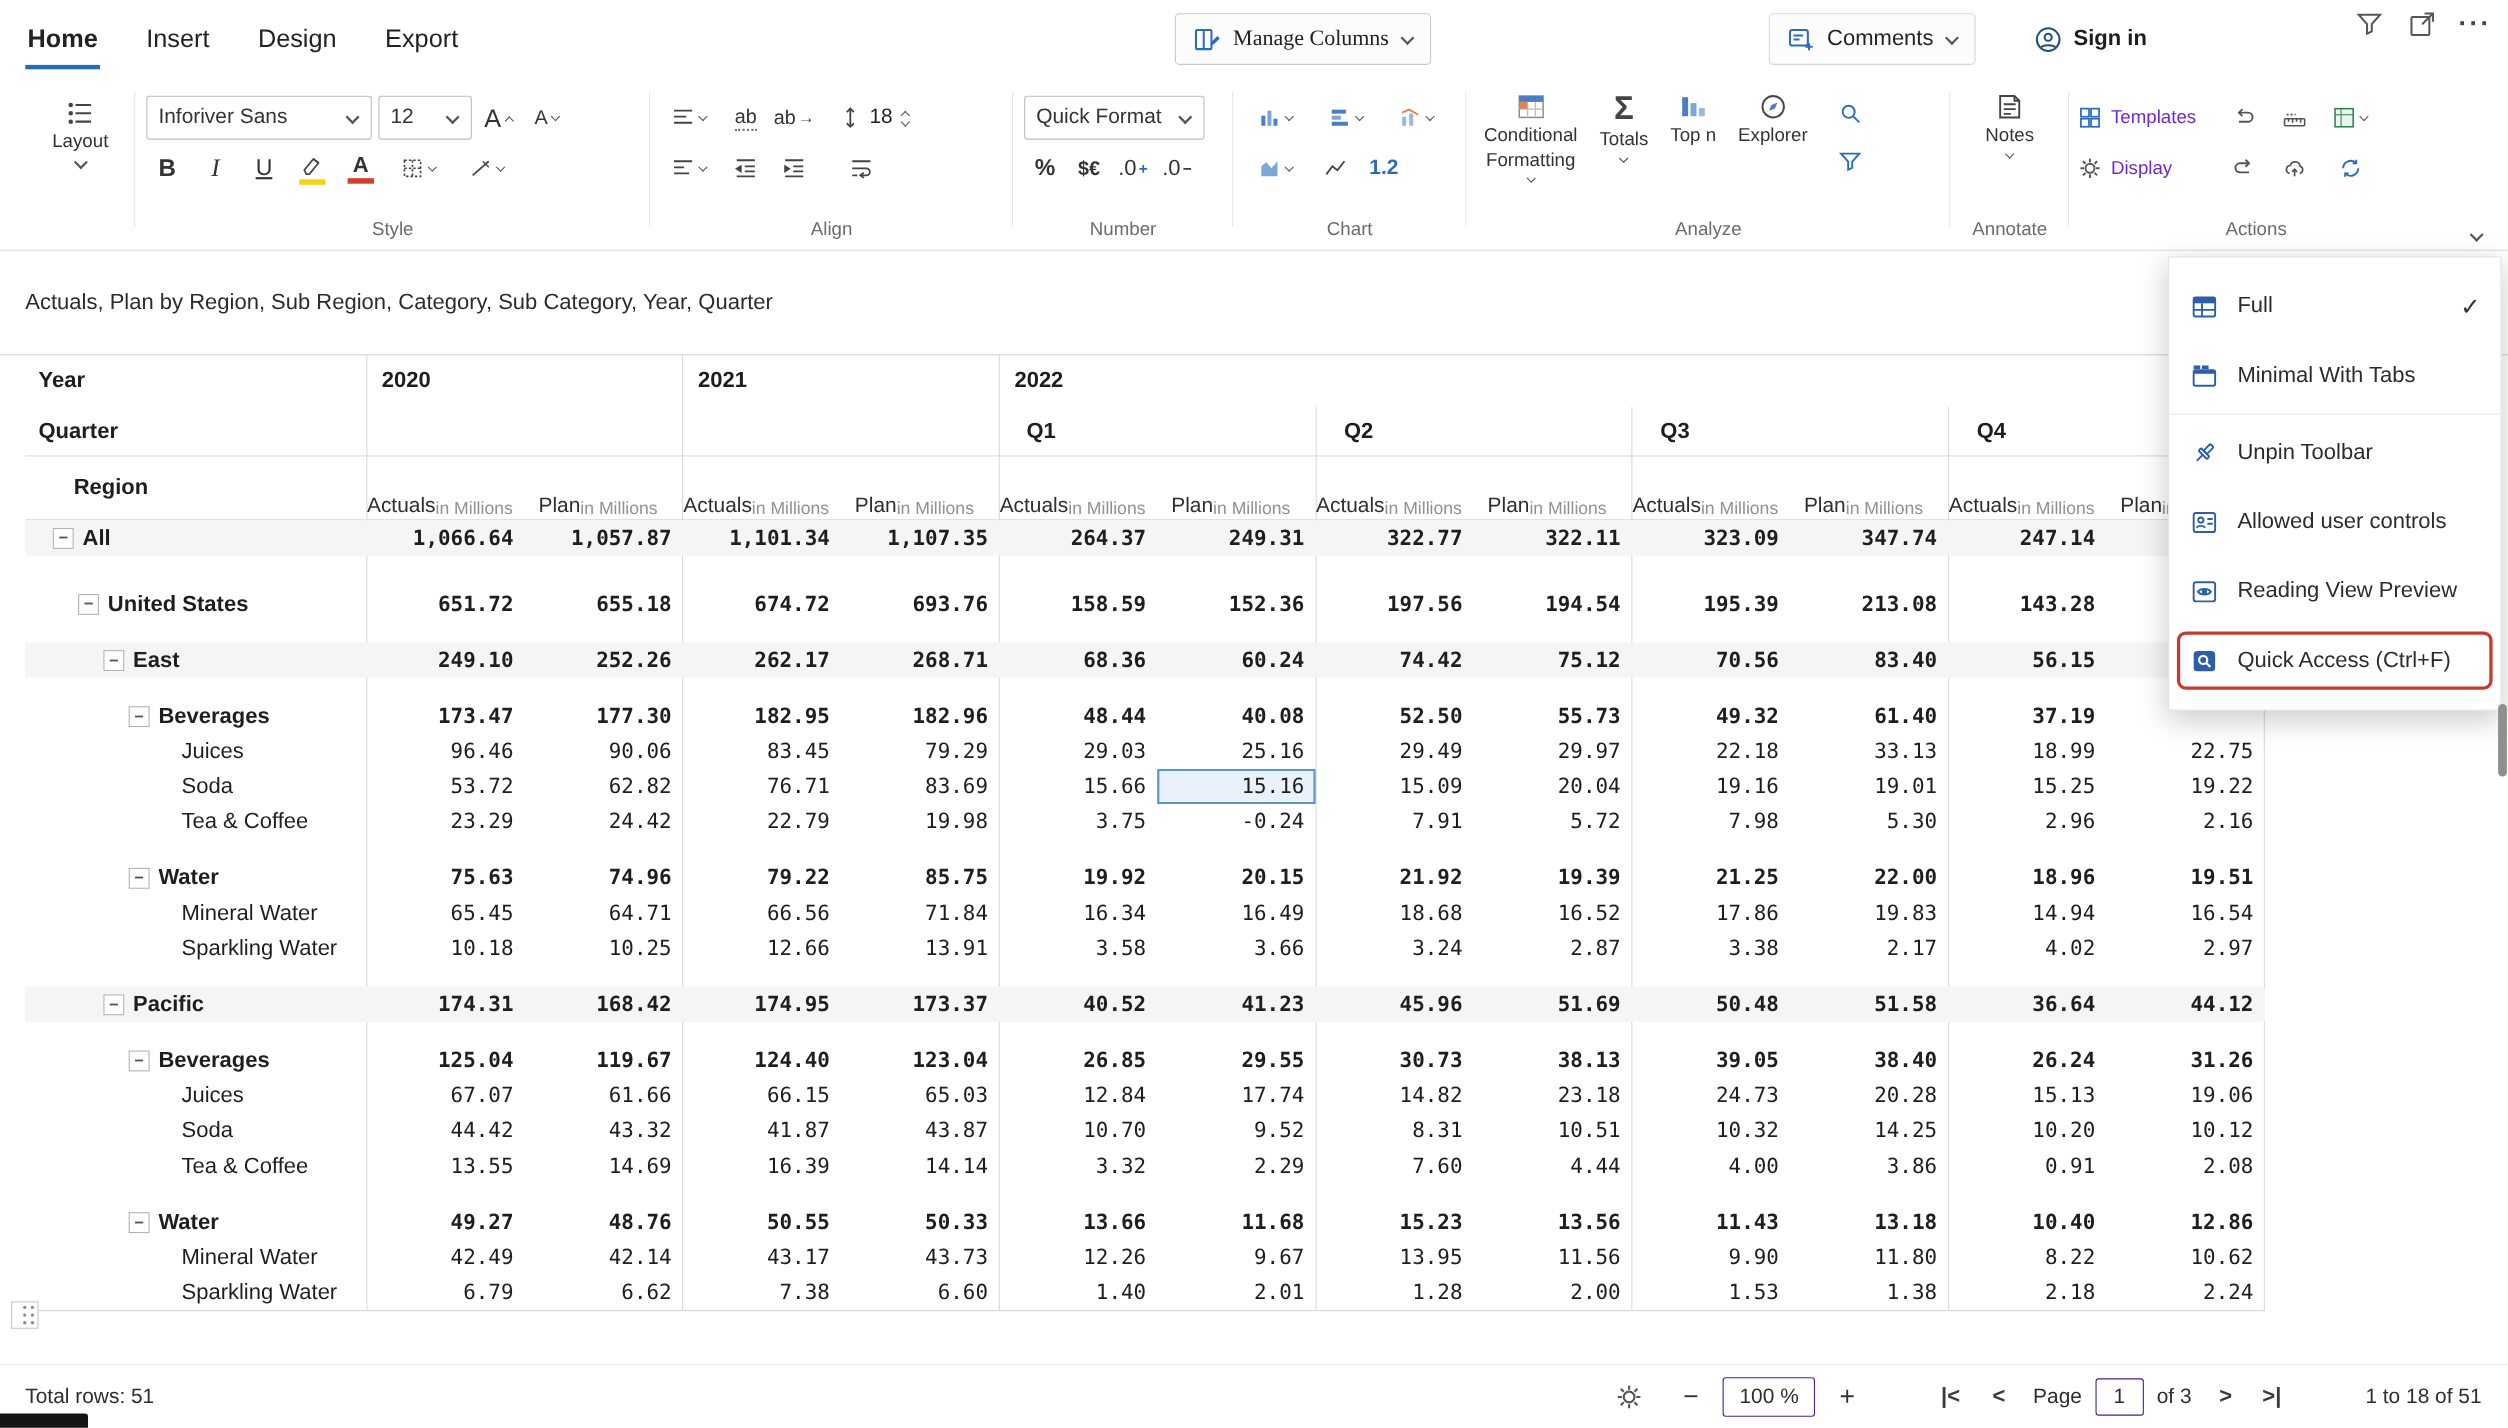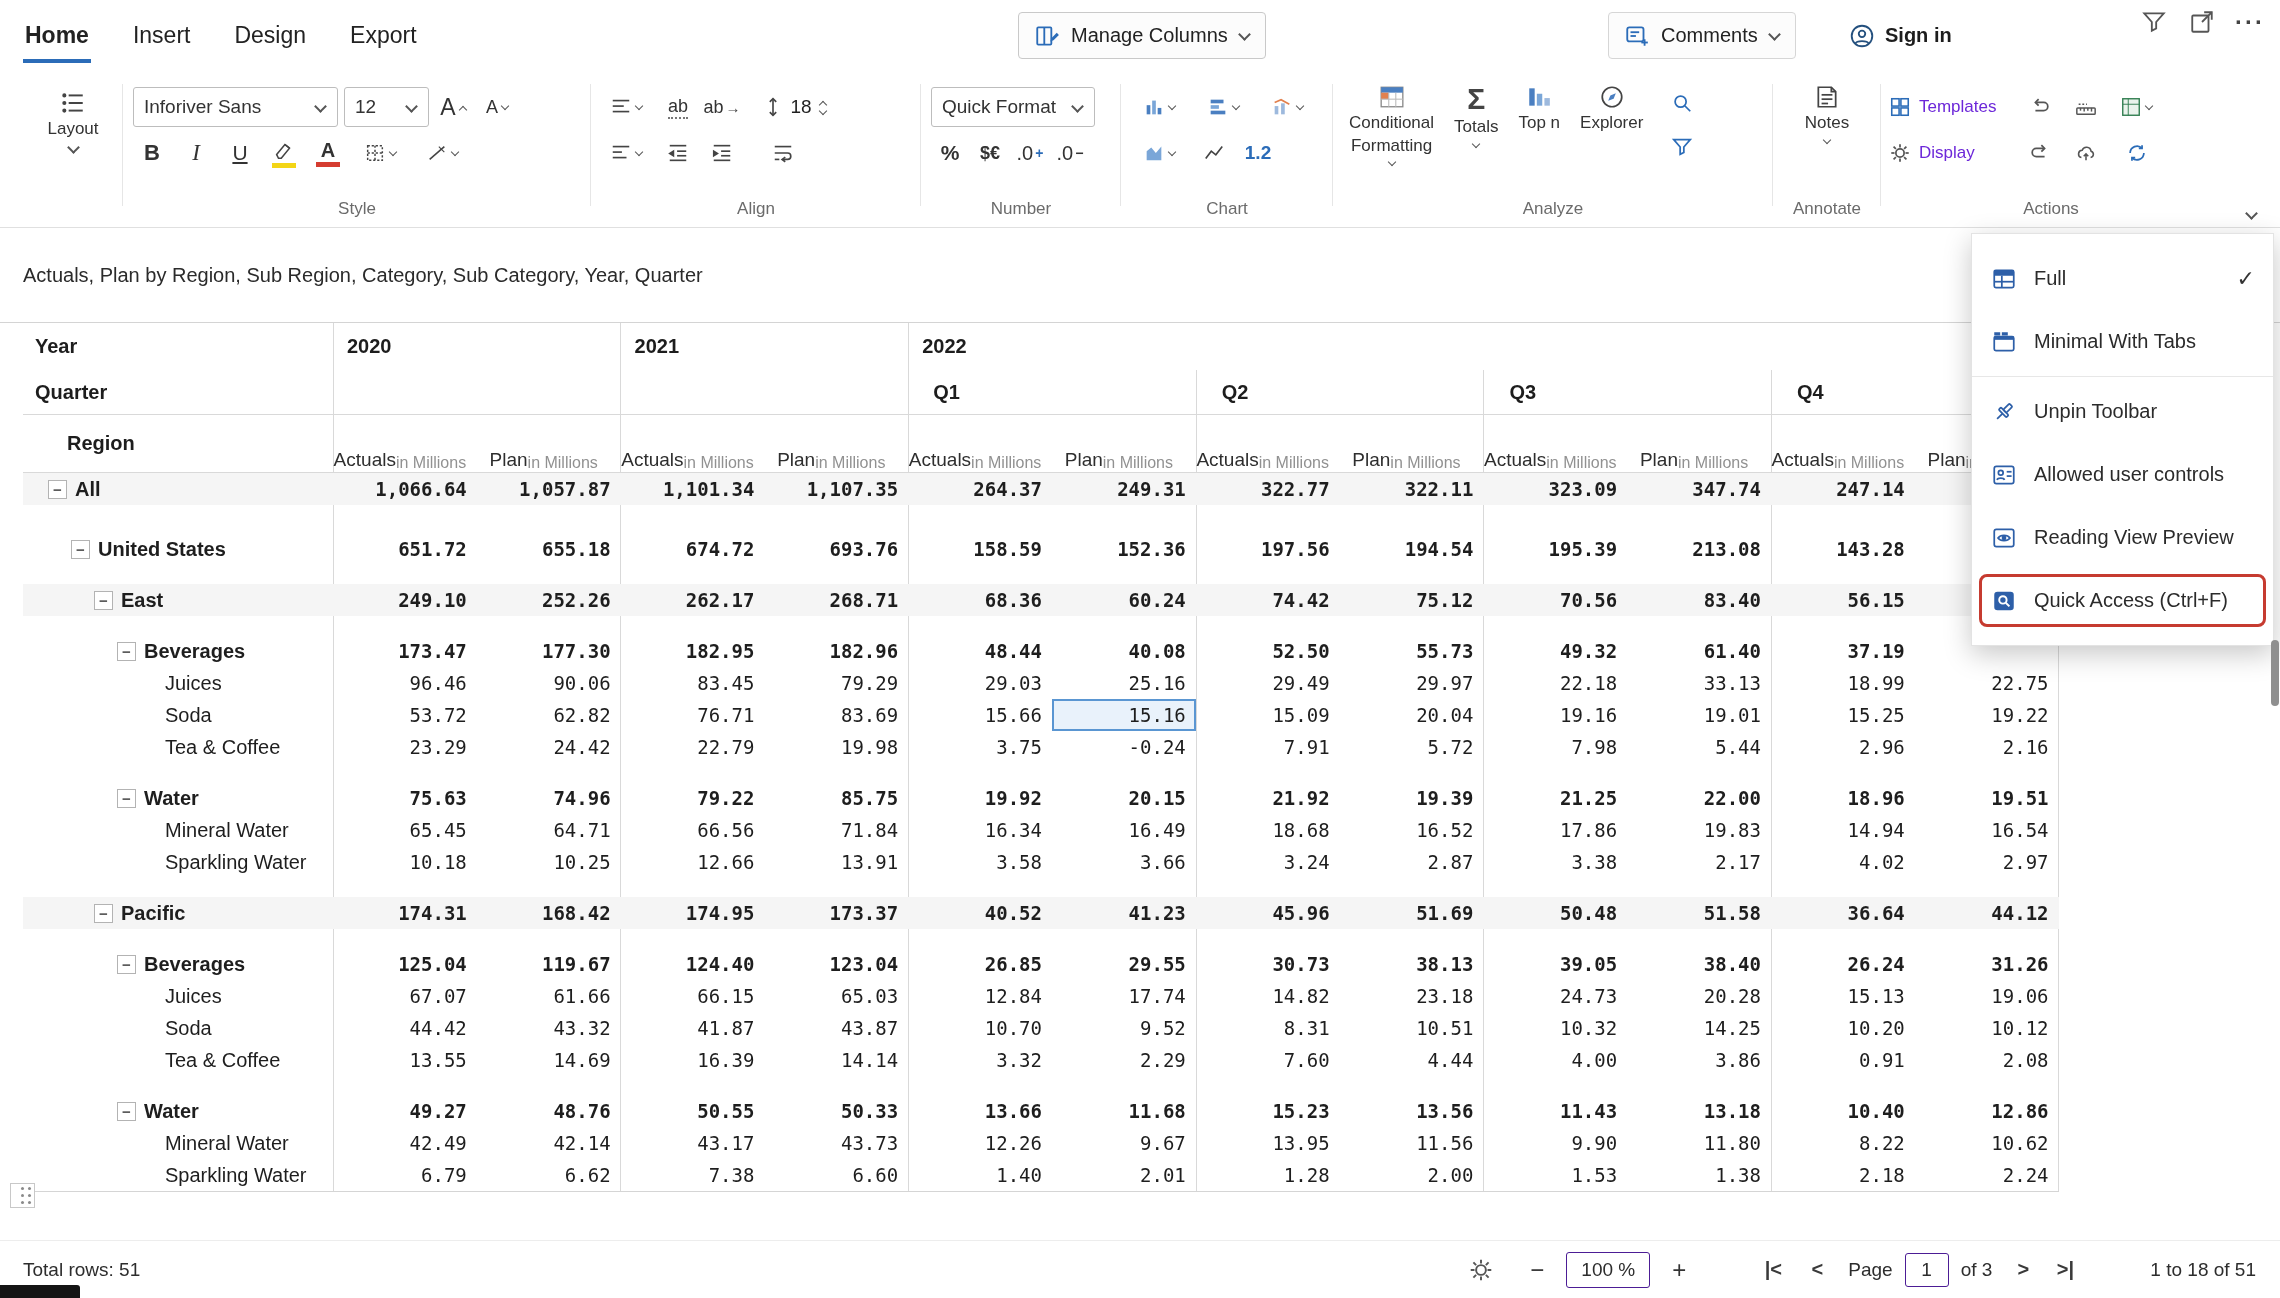--- a/index.html
+++ b/index.html
@@ -119,21 +119,21 @@
 <body>
 
 <div class="tabbar">
   <div class="tabs">
     <div class="tab active">Home</div>
     <div class="tab">Insert</div>
     <div class="tab">Design</div>
     <div class="tab">Export</div>
   </div>
 
-  <button class="pillbtn" style="left:1018px;">
+  <button class="pillbtn" style="left:1068px;font-family:Liberation Serif, serif;">
     <span class="micon">
       <svg class="ic" viewBox="0 0 24 24" fill="none" stroke="#2b6cb8" stroke-width="1.7">
           <rect x="3" y="4" width="13" height="16" rx="1"></rect>
           <line x1="9.5" y1="4" x2="9.5" y2="20"></line>
           <path d="M16 14l5-5 2 2-5 5-3 1z" fill="#2b6cb8" stroke="none"></path>
         </svg>
     </span>
     <span>Manage Columns</span>
     <span class="chev"></span>
   </button>
@@ -778,21 +778,21 @@
         </div>
         <div class="vcell num">23.29</div>
         <div class="vcell num">24.42</div>
         <div class="vcell num">22.79</div>
         <div class="vcell num">19.98</div>
         <div class="vcell num">3.75</div>
         <div class="vcell num">-0.24</div>
         <div class="vcell num">7.91</div>
         <div class="vcell num">5.72</div>
         <div class="vcell num">7.98</div>
-        <div class="vcell num">5.44</div>
+        <div class="vcell num">5.30</div>
         <div class="vcell num">2.96</div>
         <div class="vcell num">2.16</div>
       </div>
       <div class="trow bold gap-sm">
         <div class="lcell" style="padding-left: 94px;">
           <span class="exp">−</span>
           <span>Water</span>
         </div>
         <div class="vcell num">75.63</div>
         <div class="vcell num">74.96</div>

